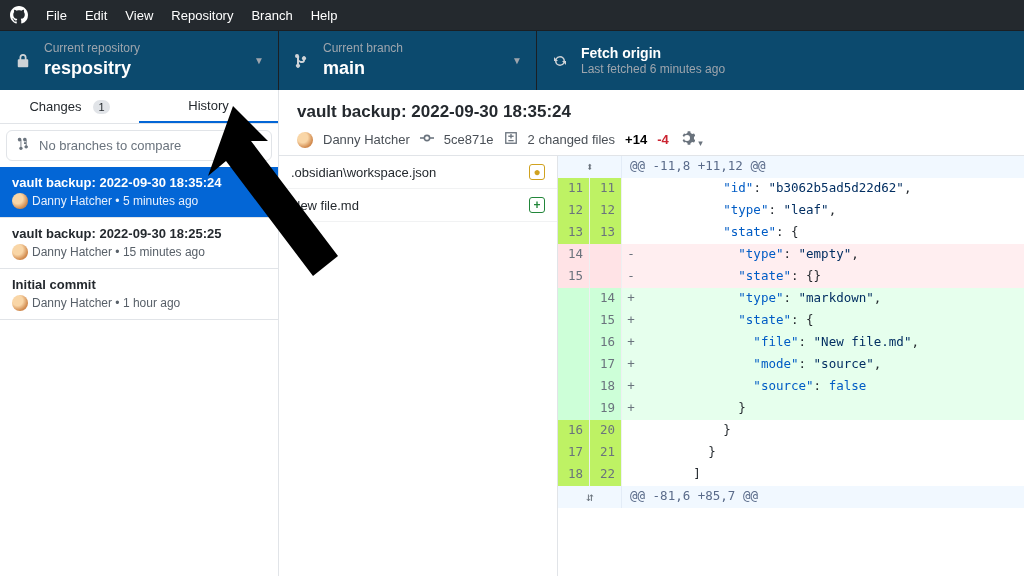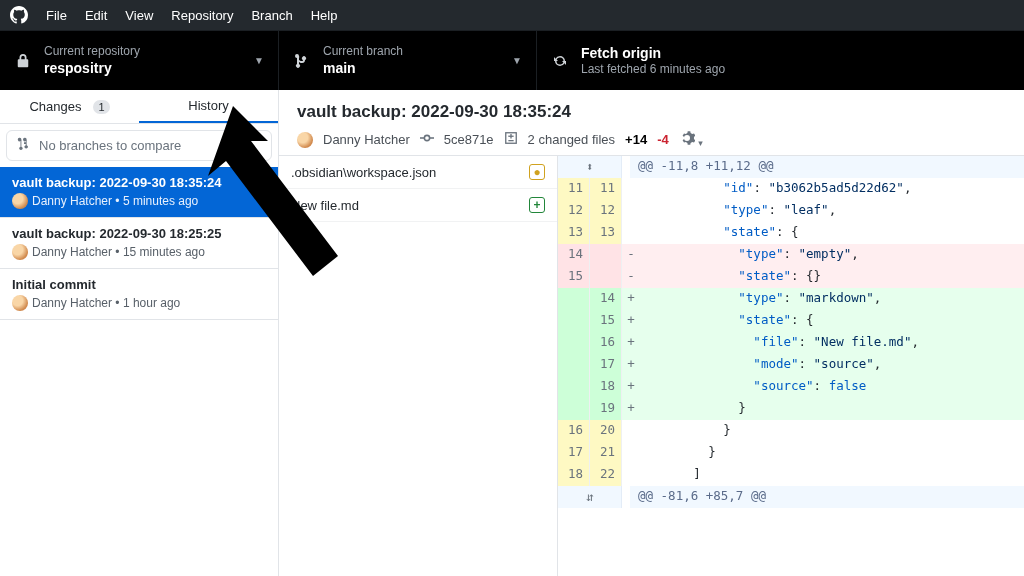--- a/index.html
+++ b/index.html
@@ -2,29 +2,29 @@
 <html><head>
 <meta charset="utf-8">
 <style>
   * { box-sizing: border-box; margin: 0; padding: 0; }
   body { font-family: -apple-system, BlinkMacSystemFont, "Segoe UI", Helvetica, Arial, sans-serif; font-size: 13px; color: #24292e; background: #fff; width: 1024px; height: 576px; overflow: hidden; position: relative; }
   
   .menubar { background: #24292e; color: #fff; height: 30px; display: flex; align-items: center; padding: 0 10px; gap: 18px; }
   .menubar .logo svg { display: block; }
   .menubar .menu-item { font-size: 13px; cursor: pointer; }
   
-  .toolbar { background: #000000; color: #fff; height: 60px; display: flex; border-top: 1px solid #1b1f23; }
+  .toolbar { background: #0c4a6e; color: #fff; height: 60px; display: flex; border-top: 1px solid #1b1f23; }
   .tool-panel { display: flex; align-items: center; padding: 0 14px; gap: 12px; border-right: 1px solid #1b1f23; position: relative; cursor: pointer; }
   .tool-panel.repo { width: 279px; }
   .tool-panel.branch { width: 258px; }
   .tool-panel.fetch { flex: 1; border-right: none; }
   .tool-panel .icon { width: 18px; display: flex; justify-content: center; color: #cfd3d7; }
   .tool-panel .labels { display: flex; flex-direction: column; line-height: 1.3; }
   .tool-panel .top-label { font-size: 12px; color: #9ea5ad; }
-  .tool-panel .bottom-label { font-size: 14px; font-weight: 600; color: #fff; }
+  .tool-panel .bottom-label { font-size: 18px; font-weight: 600; color: #fff; }
   .tool-panel .bottom-label.dim { font-weight: 400; color: #9ea5ad; font-size: 12px; }
   .tool-panel .caret { position: absolute; right: 14px; color: #9ea5ad; font-size: 10px; }
   
   .main { display: flex; height: calc(576px - 90px); }
   .sidebar { width: 279px; border-right: 1px solid #e1e4e8; display: flex; flex-direction: column; background: #fff; }
   .tabs { display: flex; height: 34px; border-bottom: 1px solid #e1e4e8; }
   .tab { flex: 1; display: flex; align-items: center; justify-content: center; gap: 12px; font-size: 13px; cursor: pointer; }
   .tab.active { border-bottom: 2px solid #0366d6; font-weight: 500; }
   .tab .count-badge { background: #e1e4e8; border-radius: 8px; font-size: 11px; padding: 0 5px; line-height: 14px; min-width: 14px; text-align: center; }
   .compare-box { margin: 6px; border: 1px solid #e1e4e8; border-radius: 6px; padding: 6px 10px; display: flex; align-items: center; gap: 8px; color: #6a737d; font-size: 13px; }
@@ -48,26 +48,26 @@
   .content-body { display: flex; flex: 1; overflow: hidden; }
   .file-list { width: 279px; border-right: 1px solid #e1e4e8; }
   .file-row { display: flex; align-items: flex-end; justify-content: space-between; padding: 8px 12px; border-bottom: 1px solid #f1f2f3; font-size: 13px; cursor: pointer; }
   .file-row.selected { background: #fff; }
   .file-status { width: 16px; height: 16px; border-radius: 3px; display: flex; align-items: center; justify-content: center; font-size: 12px; font-weight: 700; }
   .file-status.modified { border: 1.5px solid #d0a21f; color: #d0a21f; }
   .file-status.added { border: 1.5px solid #22863a; color: #22863a; }
   
   .diff { flex: 1; overflow: auto; font-family: ui-monospace, SFMono-Regular, "SF Mono", Menlo, Consolas, monospace; font-size: 12.5px; }
   .diff-row { display: flex; min-height: 22px; align-items: stretch; white-space: pre; }
-  .gutter { width: 32px; text-align: right; padding: 2px 6px; color: #6a737d; background: #fef9c3; border-right: 1px solid #eef0f2; user-select: none; }
+  .gutter { width: 32px; text-align: right; padding: 2px 6px; color: #6a737d; background: #bef264; border-right: 1px solid #eef0f2; user-select: none; }
   .gutter.l { }
   .gutter.r { }
   .sign { width: 18px; text-align: center; padding: 2px 0; color: #6a737d; }
   .code { padding: 2px 8px; flex: 1; }
-  .diff-row.hunk .code { background: #f1f8ff; color: #5a6b8a; font-weight: 500; margin-left: 8px; }
+  .diff-row.hunk .code { background: #f1f8ff; color: #5a6b8a; font-weight: 500; }
   .diff-row.del { background: #ffeef0; }
   .diff-row.del .gutter { background: #ffe3e6; }
   .diff-row.add { background: #e6ffed; }
   .diff-row.add .gutter { background: #cdffd8; }
   .expand-btn { width: 64px; display:flex; align-items:center; justify-content:center; color:#6a737d; background:#f1f8ff; border-right:1px solid #e3ecf7; cursor:pointer; font-size:12px; }
   .tok-str { color: #032f62; }
   .tok-key { color: #005cc5; }
   .tok-bool { color: #005cc5; }
   
   .arrow-annot { position: absolute; left: 198px; top: 106px; pointer-events: none; }

